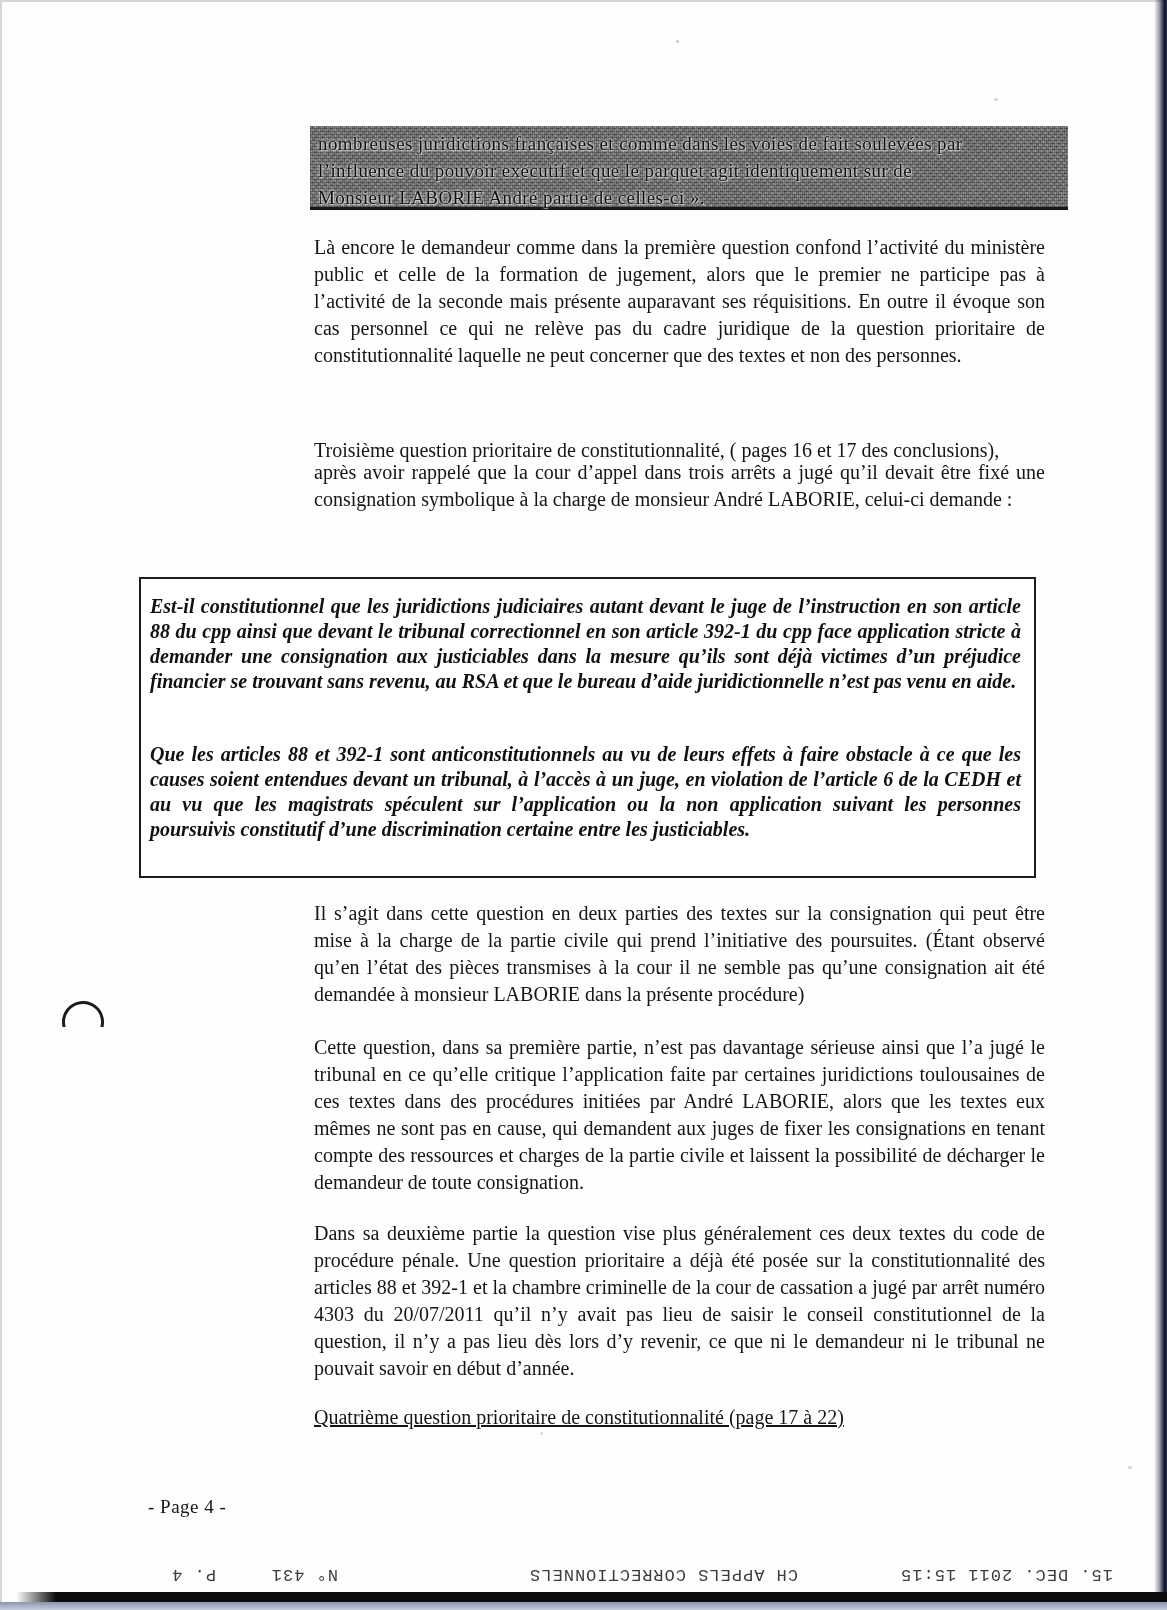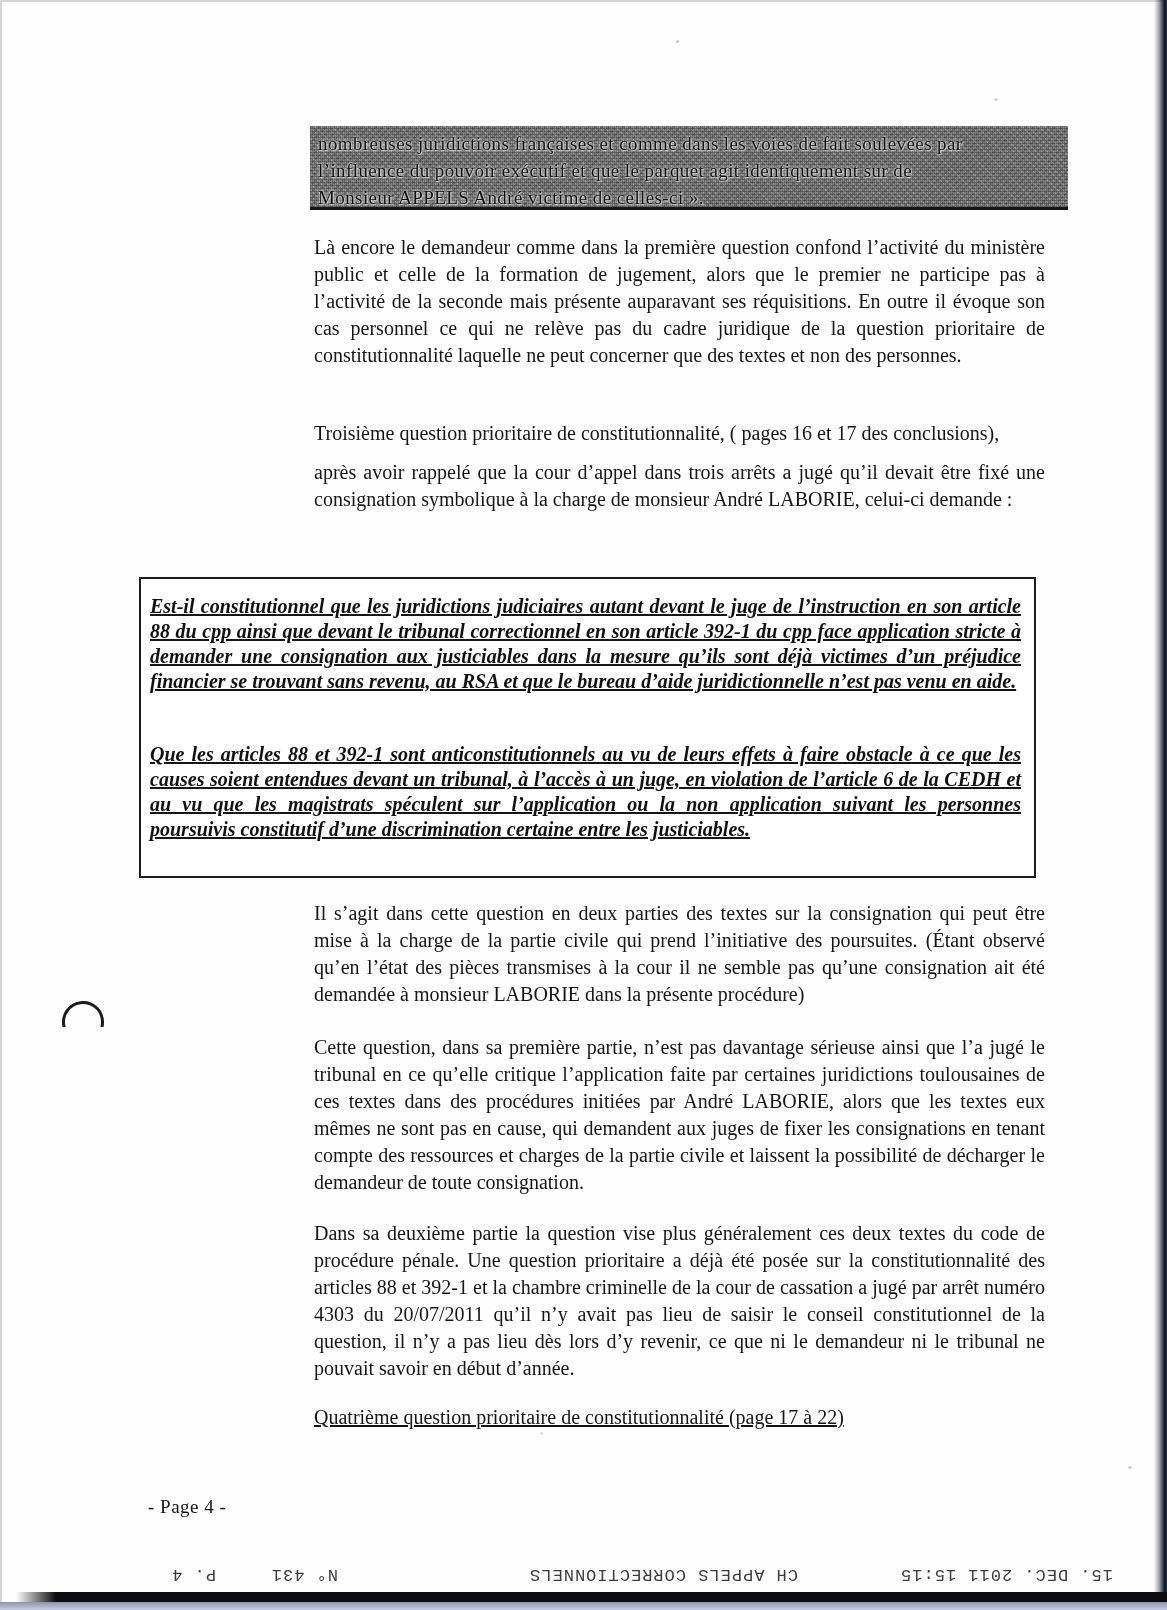--- a/index.html
+++ b/index.html
@@ -51,21 +51,20 @@
   }
   .heading-line{
     position:absolute;left:314px;width:740px;
     font-size:20px;line-height:27px;white-space:nowrap;margin:0;
   }
   .qpc-box{
     position:absolute;left:139px;top:577px;width:897px;height:301px;
     box-sizing:border-box;border:2px solid #1d1d1f;
     padding:15px 13px 0 9px;
     background:#fff;
-    text-decoration:underline;
   }
   .qpc-box p{
     margin:0;font-style:italic;font-weight:bold;
     font-size:20px;line-height:25px;text-align:justify;
     color:#101012;
   }
   .qpc-box p + p{margin-top:48px;}
   .page-number{
     position:absolute;left:148px;top:1496px;
     font-size:19px;letter-spacing:.5px;
@@ -95,26 +94,26 @@
   .s4{left:1128px;top:1466px;width:4px;height:3px;background:#d0d0d4;}
 </style>
 </head>
 <body>
 
 <div class="page">
 
   <div class="scan-block">
     <div class="scan-line">nombreuses juridictions françaises et comme dans les voies de fait soulevées par</div>
     <div class="scan-line">l’influence du pouvoir exécutif et que le parquet agit identiquement sur de</div>
-    <div class="scan-line">Monsieur APPELS André victime de celles-ci ».</div>
+    <div class="scan-line">Monsieur LABORIE André partie de celles-ci ».</div>
   </div>
 
   <p class="para" style="top:234px;">Là encore le demandeur comme dans la première question confond l’activité du ministère public et celle de la formation de jugement, alors que le premier ne participe pas à l’activité de la seconde mais présente auparavant ses réquisitions. En outre il évoque son cas personnel ce qui ne relève pas du cadre juridique de la question prioritaire de constitutionnalité laquelle ne peut concerner que des textes et non des personnes.</p>
 
-  <p class="heading-line" style="top:420px;">Troisième question prioritaire de constitutionnalité, ( pages 16 et 17 des conclusions),</p>
+  <p class="heading-line" style="top:437px;">Troisième question prioritaire de constitutionnalité, ( pages 16 et 17 des conclusions),</p>
 
   <p class="para" style="top:459px;">après avoir rappelé que la cour d’appel dans trois arrêts a jugé qu’il devait être fixé une consignation symbolique à la charge de monsieur André LABORIE, celui-ci demande :</p>
 
   <div class="qpc-box">
     <p>Est-il constitutionnel que les juridictions judiciaires autant devant le juge de l’instruction en son article 88 du cpp ainsi que devant le tribunal correctionnel en son article 392-1 du cpp face application stricte à demander une consignation aux justiciables dans la mesure qu’ils sont déjà victimes d’un préjudice financier se trouvant sans revenu, au RSA et que le bureau d’aide juridictionnelle n’est pas venu en aide.</p>
     <p>Que les articles 88 et 392-1 sont anticonstitutionnels au vu de leurs effets à faire obstacle à ce que les causes soient entendues devant un tribunal, à l’accès à un juge, en violation de l’article 6 de la CEDH et au vu que les magistrats spéculent sur l’application ou la non application suivant les personnes poursuivis constitutif d’une discrimination certaine entre les justiciables.</p>
   </div>
 
   <p class="para" style="top:900px;">Il s’agit dans cette question en deux parties des textes sur la consignation qui peut être mise à la charge de la partie civile qui prend l’initiative des poursuites. (Étant observé qu’en l’état des pièces transmises à la cour il ne semble pas qu’une consignation ait été demandée à monsieur LABORIE dans la présente procédure)</p>
 

